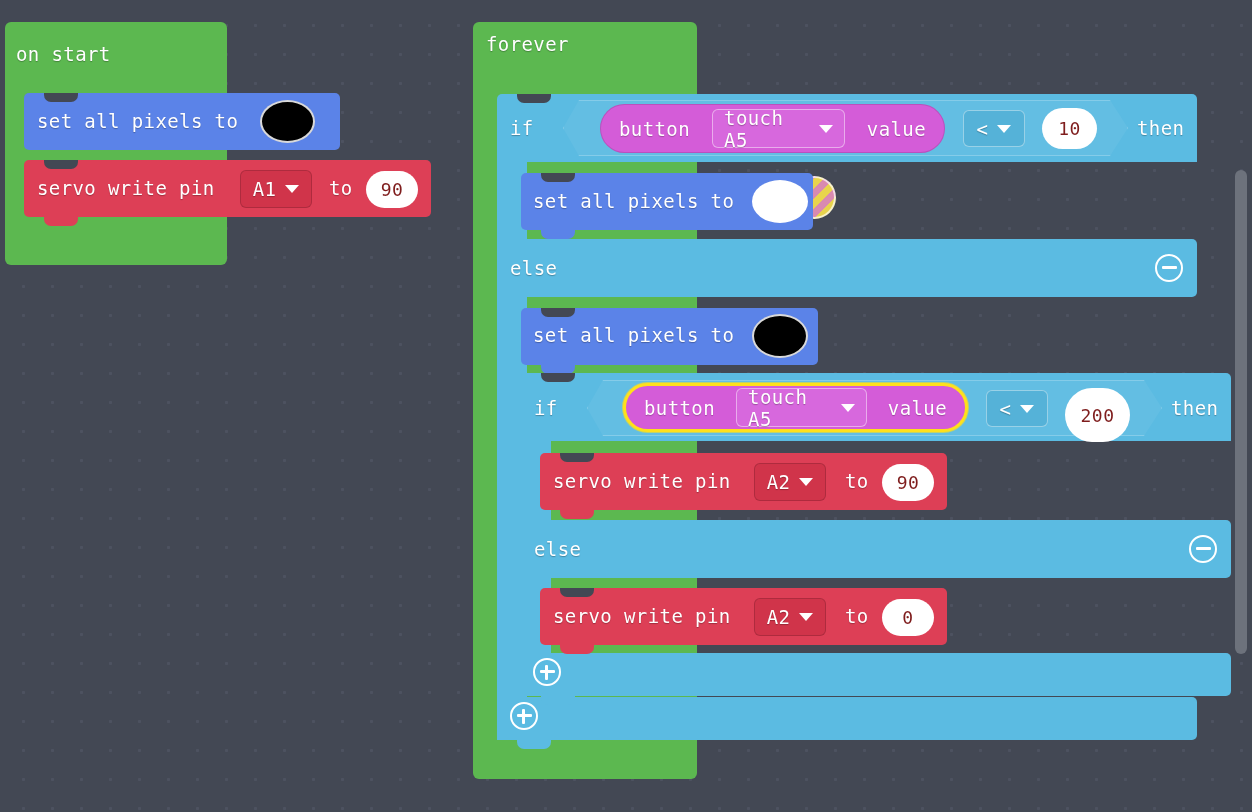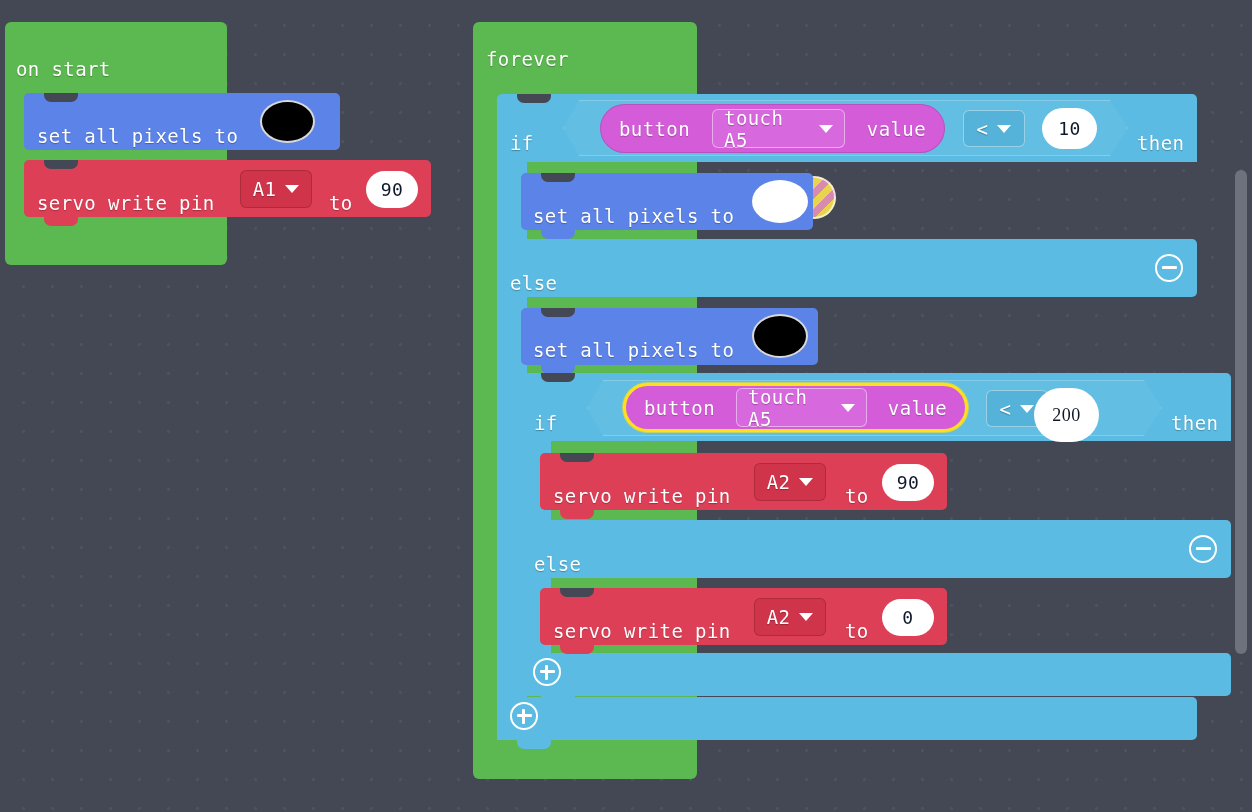--- a/index.html
+++ b/index.html
@@ -35,21 +35,20 @@
     border-radius: 4px 4px 4px 4px;
   }
   .lbl {
     position: absolute;
     color: #ffffff;
     font-size: 19px;
     line-height: 19px;
     white-space: nowrap;
     letter-spacing: 0.4px;
     text-shadow: 0 1px 1px rgba(0,0,0,0.28);
-    margin-top: 15px;
   }
 
   
   .notch-male {
     position: absolute;
     width: 34px;
     height: 9px;
     border-radius: 0 0 7px 7px;
   }
   .notch-female {
@@ -88,21 +87,21 @@
   }
 
   .numfield {
     position: absolute;
     box-sizing: border-box;
     background: #ffffff;
     border-radius: 999px;
     display: flex;
     align-items: center;
     justify-content: center;
-    color: #0f172a;
+    color: #7f1d1d;
     font-size: 18px;
     letter-spacing: 0.5px;
   }
 
   .swatch {
     position: absolute;
     border-radius: 50%;
     border: 2px solid rgba(255,255,255,0.85);
     box-sizing: border-box;
   }
@@ -274,21 +273,21 @@
       <span>touch A5</span>
       <span class="caret"></span>
     </div>
     <span class="rep-text">value</span>
   </div>
 
   <div class="dropdown dd-cyan" style="left:986px; top:390px; width:62px; height:37px; border-color:rgba(255,255,255,0.4);">
     <span>&lt;</span>
     <span class="caret"></span>
   </div>
-  <div class="numfield" style="left:1034px; top:388px; width:65px; height:54px;font-family:Liberation Serif, serif;">200</div>
+  <div class="numfield" style="left:1065px; top:388px; width:65px; height:54px;">200</div>
   <div class="lbl" style="left:1171px; top:399px;">then</div>
 
   <div class="blk stmt-red" style="left:540px; top:453px; width:407px; height:57px; border-radius:5px;"></div>
   <div class="notch-female" style="left:560px; top:453px;"></div>
   <div class="notch-male stmt-red" style="left:560px; top:510px;"></div>
   <div class="lbl" style="left:553px; top:472px;">servo write pin</div>
   <div class="dropdown dd-red" style="left:754px; top:463px; width:72px; height:38px;">
     <span>A2</span>
     <span class="caret"></span>
   </div>

